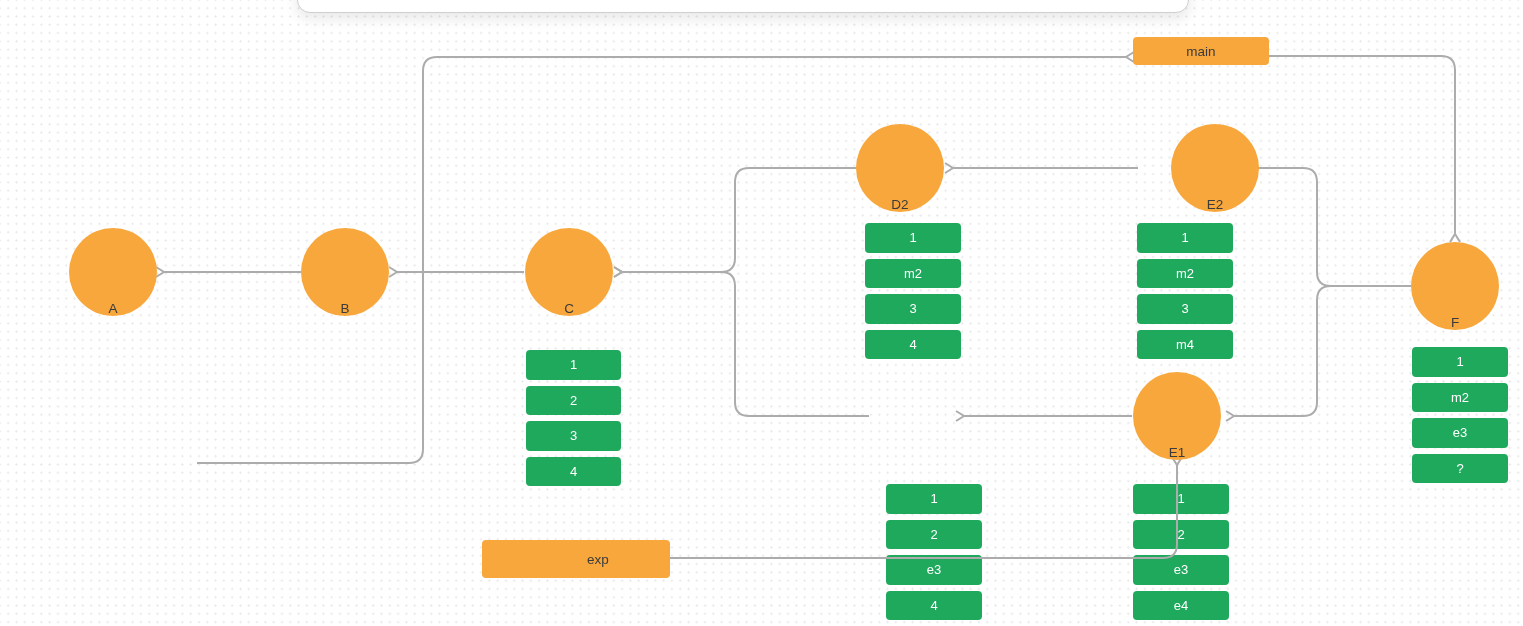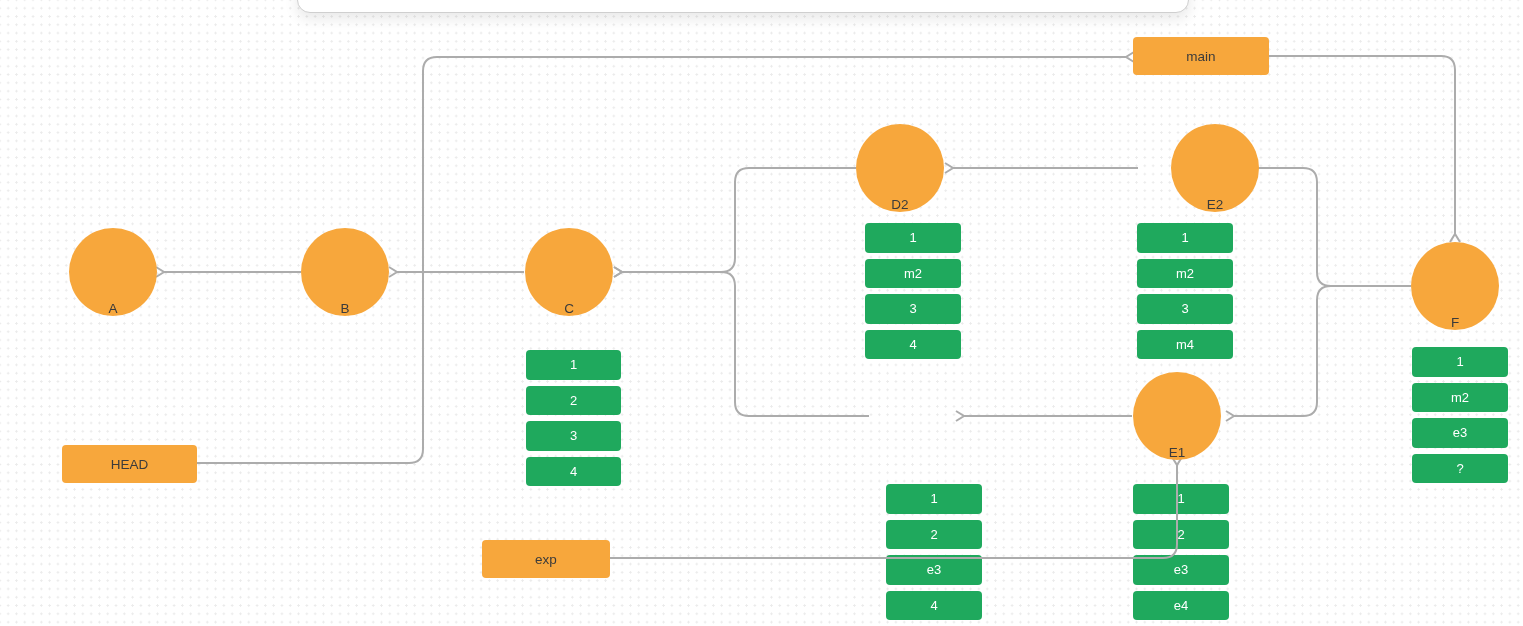--- a/index.html
+++ b/index.html
@@ -157,22 +157,19 @@
     </div>
     <div class="commit" style="left: 1171px; top: 124px;">
       <span>E2</span>
     </div>
     <div class="commit" style="left: 1133px; top: 372px;">
       <span>E1</span>
     </div>
     <div class="commit" style="left: 1411px; top: 242px;">
       <span>F</span>
     </div>
-    <div class="ref-box" style="left: 1133px; top: 37px; width: 136px; height: 38px;">
+    <div class="ref-box" style="left: 1133px; top: 37px; width: 136px; height: 28px;">
       <span>main</span>
     </div>
-    <div class="ref-box" style="left: 62px; top: 445px; width: 135px; height: 38px;">
-      <span>HEAD</span>
-    </div>
-    <div class="ref-box" style="left: 482px; top: 540px; width: 128px; height: 38px;">
+    <div class="ref-box" style="left: 482px; top: 540px; width: 144px; height: 38px; padding-left: 44px;">
       <span>exp</span>
     </div>
   </div>
 
 </body></html>

